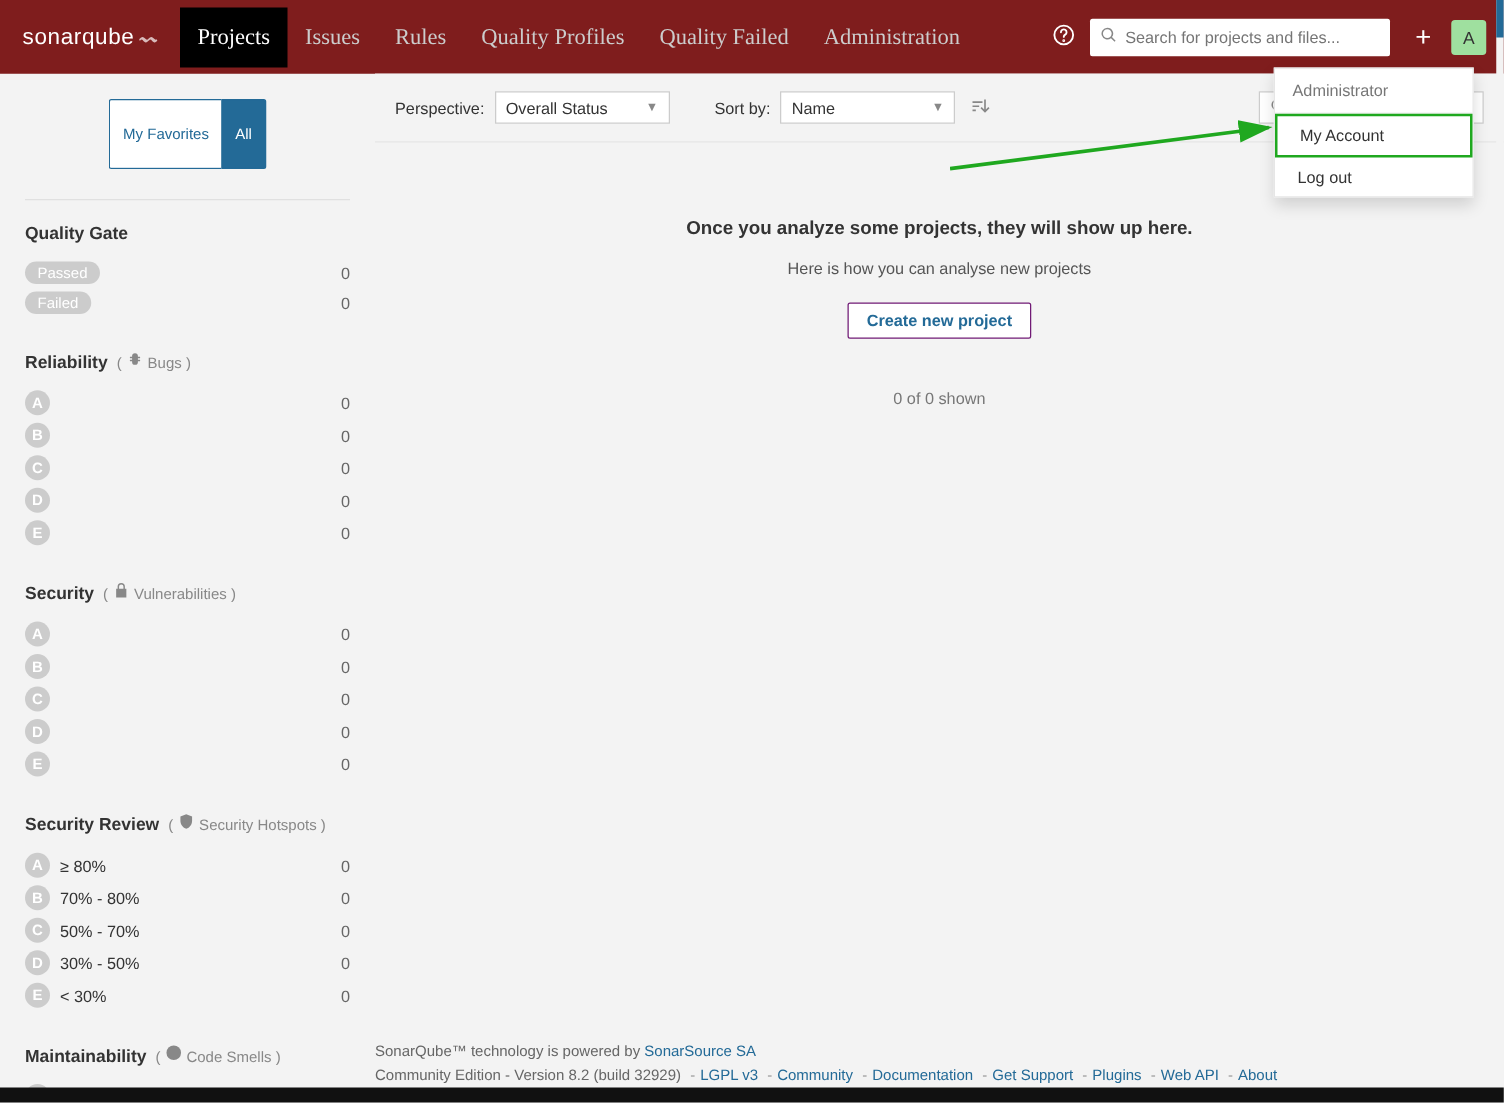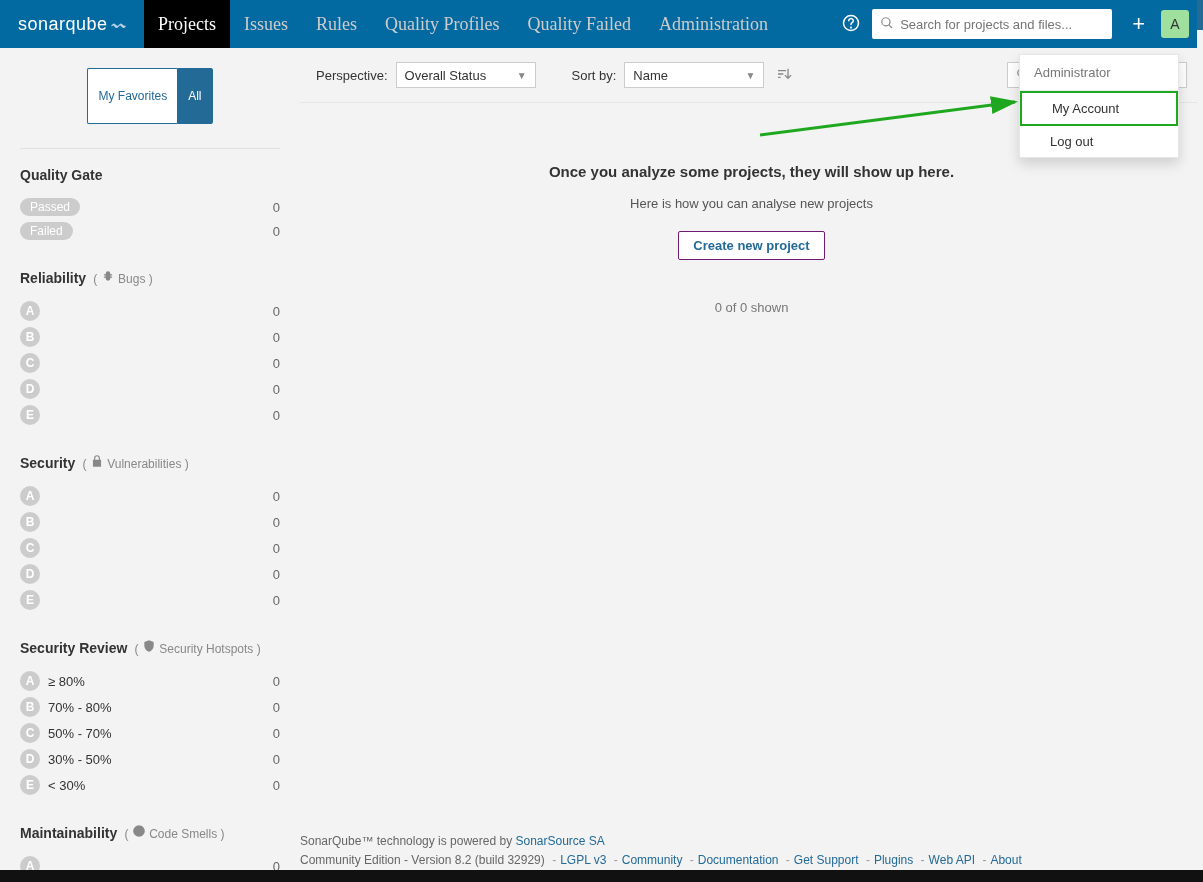--- a/index.html
+++ b/index.html
@@ -1,34 +1,34 @@
 <!DOCTYPE html>
 <html><head>
 <meta charset="utf-8">
 <style>
 * { box-sizing: border-box; margin: 0; padding: 0; }
 body { font-family: -apple-system, BlinkMacSystemFont, "Segoe UI", Helvetica, Arial, sans-serif; font-size: 13px; color: #333; background: #f3f3f3; width: 1203px; height: 882px; overflow: hidden; position: relative; }
 
 
-.navbar { background: #0369a1; height: 48px; display: flex; align-items: center; color: #ccc; }
+.navbar { background: #7f1d1d; height: 59px; display: flex; align-items: center; color: #ccc; }
 .navbar .logo { color: #fff; font-size: 18px; padding: 0 18px; font-weight: 400; letter-spacing: 0.5px; display: flex; align-items: center; }
 .navbar .logo-wave { font-size: 14px; margin-left: 4px; opacity: 0.7; }
 .navbar .nav-item { padding: 0 14px; height: 48px; display: flex; align-items: center; cursor: pointer; font-size: 18px; color: #ccc; font-family: Liberation Serif, serif; }
 .navbar .nav-item.active { background: #000; color: #fff; }
 .navbar .spacer { flex: 1; }
 .navbar .help-icon { color: #fff; padding: 0 12px; cursor: pointer; }
 .navbar .search-box { background: #fff; border-radius: 2px; height: 30px; width: 240px; display: flex; align-items: center; padding: 0 8px; margin-right: 10px; }
 .navbar .search-box input { border: none; outline: none; font-size: 13px; width: 100%; color: #333; }
 .navbar .plus-btn { color: #fff; font-size: 22px; padding: 0 10px; cursor: pointer; }
 .navbar .avatar { background: #9fe09f; color: #333; width: 28px; height: 28px; border-radius: 3px; display: flex; align-items: center; justify-content: center; margin: 0 14px 0 6px; cursor: pointer; font-size: 14px; }
 
 
 .dropdown { position: absolute; top: 54px; right: 24px; background: #fff; border: 1px solid #e6e6e6; box-shadow: 0 6px 12px rgba(0,0,0,0.15); width: 160px; z-index: 100; }
 .dropdown .dd-header { padding: 10px 14px; color: #777; font-size: 13px; border-bottom: 1px solid #eee; }
-.dropdown .dd-item { padding: 8px 30px; cursor: pointer; font-size: 13px; color: #333; }
+.dropdown .dd-item { padding: 8px 18px; cursor: pointer; font-size: 13px; color: #333; }
 .dropdown .dd-item.highlighted { border: 2px solid #1fa81f; }
 
 
 .arrow-svg { position: absolute; top: 90px; left: 760px; z-index: 99; pointer-events: none; }
 
 
 .page { display: flex; height: calc(882px - 48px - 12px); }
 .sidebar { width: 300px; background: #f3f3f3; padding: 16px 20px; overflow-y: auto; position: relative; }
 .sidebar::-webkit-scrollbar { width: 10px; }
 .sidebar::-webkit-scrollbar-thumb { background: #c0c0c0; }

